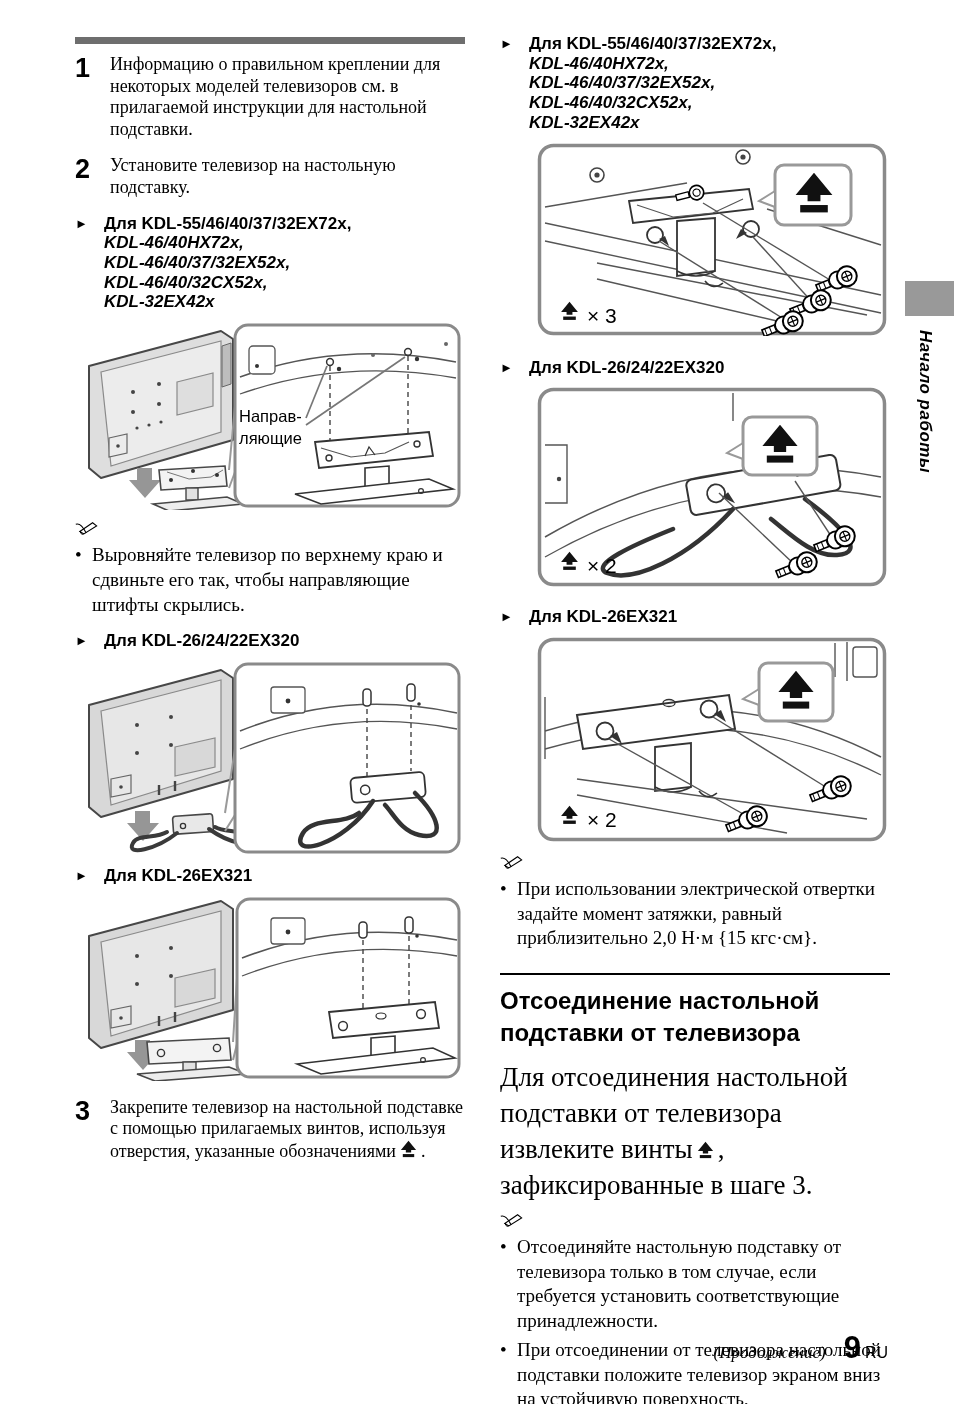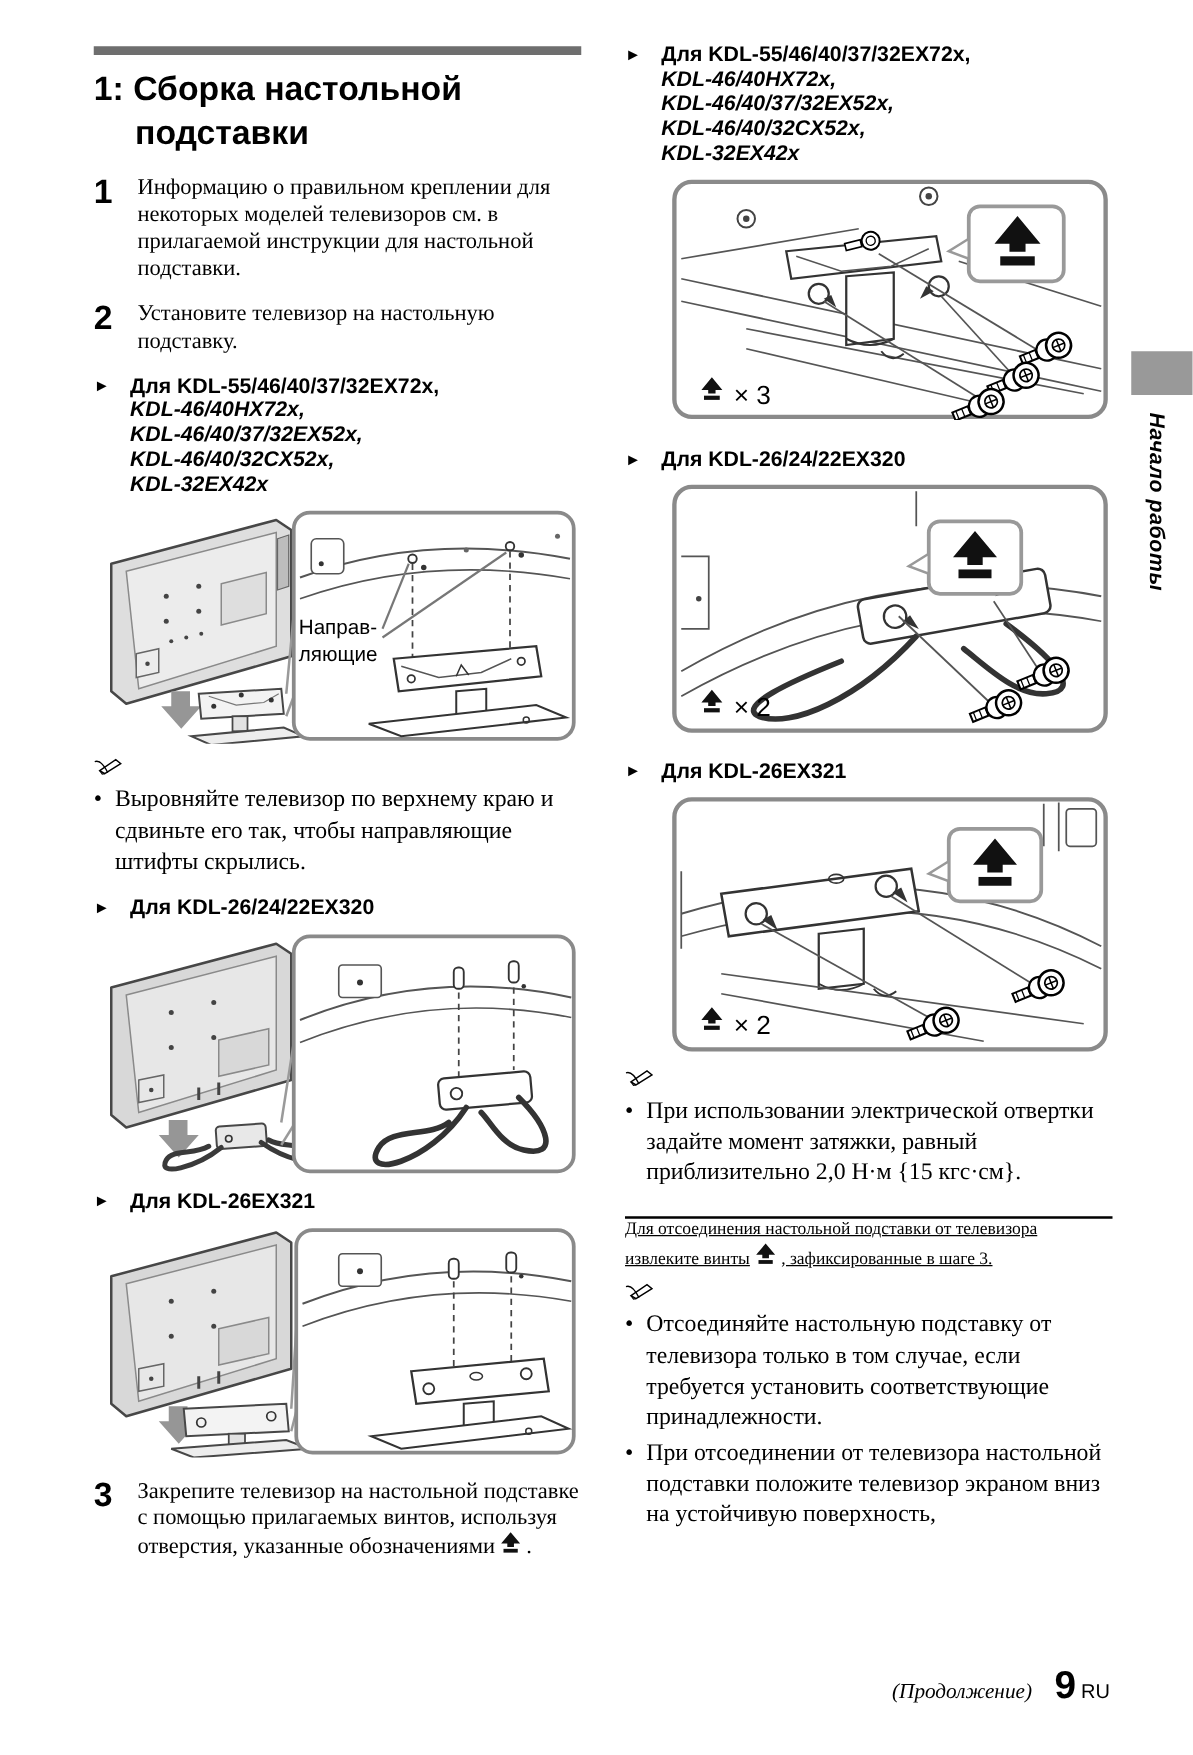--- a/index.html
+++ b/index.html
@@ -32,40 +32,39 @@
 
   .diag{display:block;margin:2px 0 10px 0;}
   .diag-r{display:block;margin:2px 0 10px 37px;}
   .svg-label{font-family:"Liberation Sans",sans-serif;font-size:16.5px;fill:#000;}
   .svg-count{font-family:"Liberation Sans",sans-serif;font-size:21px;fill:#000;}
 
   .mk{display:inline-block;vertical-align:-2px;margin:0 3px;fill:#111;}
 
   .rule{border:none;border-top:2px solid #000;margin:22px 0 0 0;}
 
-  .para{font-size:14px;line-height:1.33;margin:0 0 8px 0;text-decoration:underline;}
+  .para{font-size:27px;line-height:1.33;margin:0 0 8px 0;}
 
   .footer{position:absolute;left:500px;top:1330px;width:388px;display:flex;
           justify-content:flex-end;align-items:baseline;}
   .cont-label{font-style:italic;font-size:17px;margin-right:18px;}
   .page-num{font-family:"Liberation Sans",sans-serif;font-weight:bold;font-size:31px;}
   .page-lang{font-family:"Liberation Sans",sans-serif;font-size:16px;margin-left:4px;}
 
   .side-tab{position:absolute;left:905px;top:281px;width:49px;height:35px;background:#999;}
   .side-label{position:absolute;left:905px;top:330px;width:30px;
               writing-mode:vertical-rl;font-family:"Liberation Sans",sans-serif;
               font-weight:bold;font-style:italic;font-size:17px;letter-spacing:0.5px;}
 </style>
 </head>
 <body>
 
 <div class="col-left">
 
   <div class="topbar"></div>
-  <h1>1: Сборка настольной подставки</h1>
 
   <div class="step">
     <span class="step-num">1</span>
     <span class="step-text">Информацию о правильном креплении для некоторых моделей телевизоров см. в прилагаемой инструкции для настольной подставки.</span>
   </div>
 
   <div class="step">
     <span class="step-num">2</span>
     <span class="step-text">Установите телевизор на настольную подставку.</span>
   </div>
@@ -466,20 +465,21 @@
       <path d="M1 5 C 6 3, 10 8, 14 16" fill="none" stroke="#000" stroke-width="1.3"></path>
     </svg>
   </div>
   <div class="bullet">
     <span class="b-mark">•</span>
     <span>При использовании электрической отвертки задайте момент затяжки, равный приблизительно 2,0 Н·м {15 кгс·см}.</span>
   </div>
 
   <hr class="rule">
 
+  <h2>Отсоединение настольной подставки от телевизора</h2>
 
   <p class="para"><span>Для отсоединения настольной подставки от телевизора извлеките винты</span><svg class="mk" viewBox="0 0 100 100" width="19" height="19">
         <path d="M50 4 L90 52 L64 52 L64 66 L36 66 L36 52 L10 52 Z"></path>
         <rect x="20" y="74" width="60" height="16"></rect>
       </svg><span>, зафиксированные в шаге 3.</span></p>
 
   <div class="note-head">
     <svg viewBox="0 0 30 18" width="24" height="15">
       <path d="M6 14 L22 3 L27 7 L11 17 Z" fill="#fff" stroke="#000" stroke-width="1.4"></path>
       <path d="M6 14 L8.5 17.5 L11 17" fill="none" stroke="#000" stroke-width="1.2"></path>

